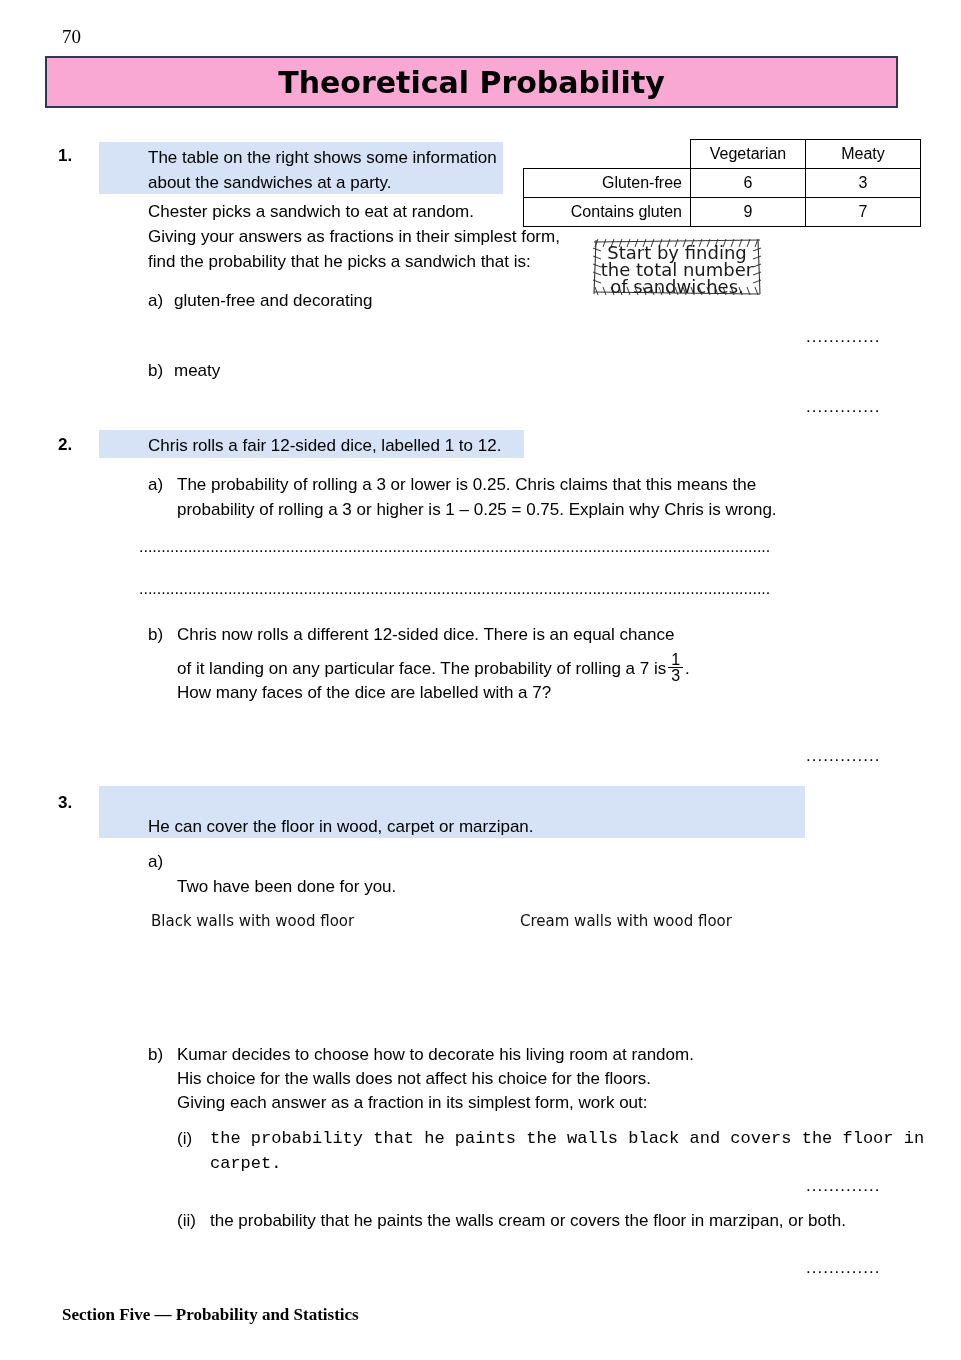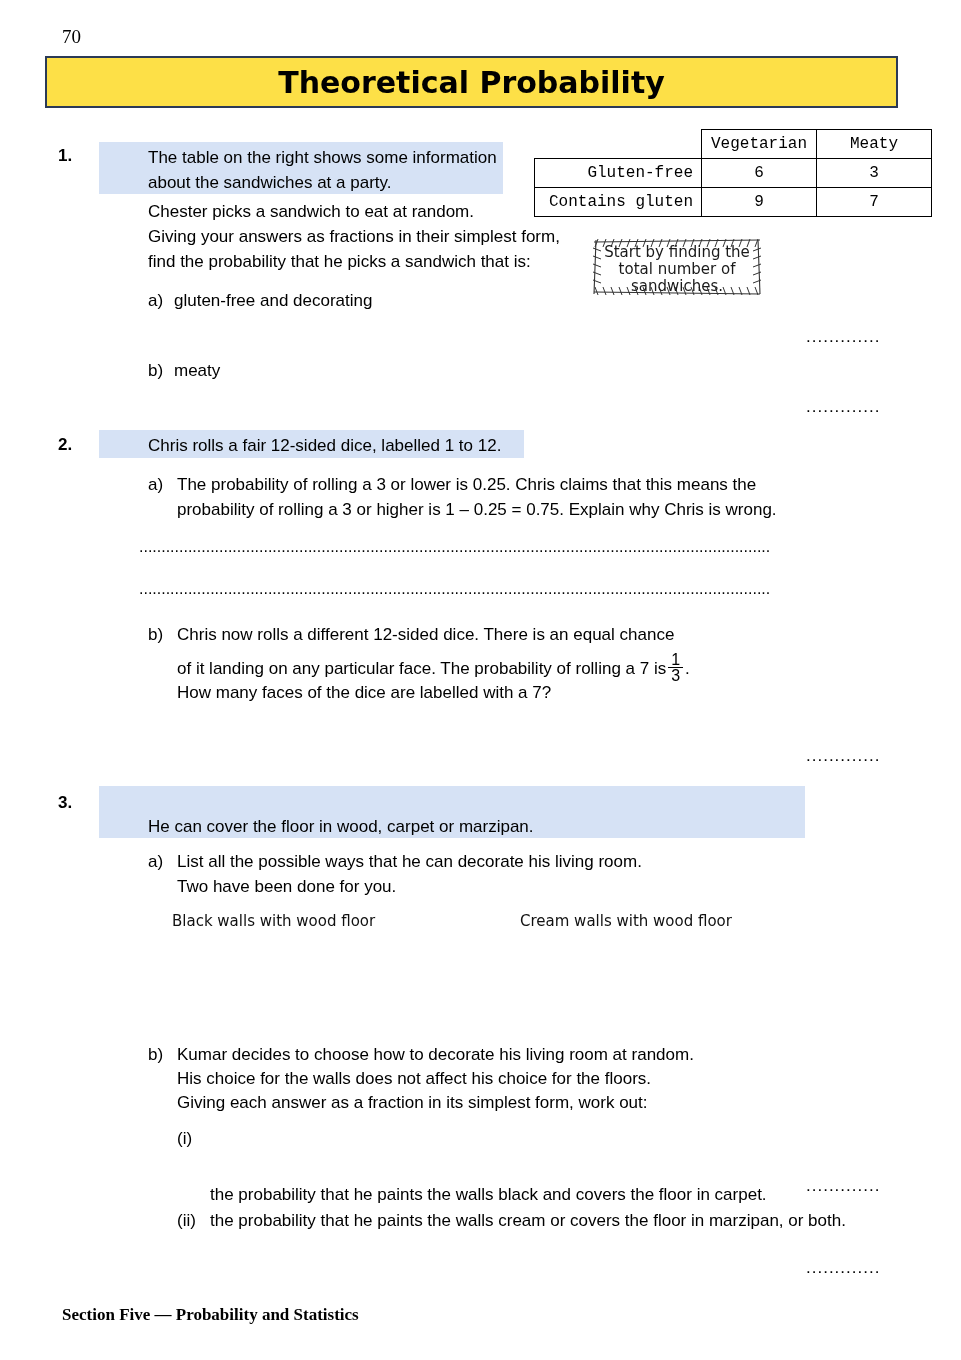--- a/index.html
+++ b/index.html
@@ -29,21 +29,21 @@
     font-size: 19px;
     font-family: Liberation Serif, serif;
   }
   .title-bar {
     position: absolute;
     left: 45px;
     top: 56px;
     width: 853px;
     height: 52px;
     border: 2px solid #2b3a56;
-    background: #fde047;
+    background: #f9a8d4;
     display: flex;
     align-items: center;
     justify-content: center;
     box-sizing: border-box;
   }
   .title-bar .title {
     font-family: "DejaVu Sans", sans-serif;
     font-weight: bold;
     font-size: 30px;
     letter-spacing: 0px;
@@ -76,25 +76,24 @@
   .dotline {
     position: absolute;
     font-size: 16px;
     color: #000;
     white-space: nowrap;
     overflow: hidden;
   }
   table.sandwich {
     position: absolute;
     left: 523px;
-    top: 129px;
+    top: 139px;
     border-collapse: collapse;
     font-size: 16px;
-    font-family: Liberation Mono, monospace;
-    margin-left: 11px;
+    font-family: Liberation Sans, sans-serif;
   }
   table.sandwich td, table.sandwich th {
     border: 1px solid #000;
     padding: 3px 8px;
     font-weight: normal;
     text-align: center;
     height: 22px;
   }
   table.sandwich td.rowlabel {
     text-align: right;
@@ -106,21 +105,21 @@
   table.sandwich th.colhead {
     width: 98px;
   }
   .hint {
     position: absolute;
     left: 592px;
     top: 238px;
     width: 170px;
     height: 58px;
     font-family: "DejaVu Sans", sans-serif;
-    font-size: 15px;
+    font-size: 18px;
     line-height: 17px;
     text-align: center;
     color: #1a1a1a;
     padding: 6px 4px;
     box-sizing: border-box;
   }
   .hint .hint-text { position: relative; z-index: 2; }
   .hint svg { position: absolute; left: 0; top: 0; }
   .frac {
     display: inline-block;
@@ -277,33 +276,32 @@
     <span>of it landing on any particular face.  The probability of rolling a 7 is</span><span class="frac"><span class="num">1</span><span class="den">3</span></span><span>.</span>
   </div>
   <div class="txt" style="left:137px; top:680px;">How many faces of the dice are labelled with a 7?</div>
   <div class="dots" style="left:806px; top:746px;">.............</div>
 
   <div class="qnum" style="left:58px; top:793px;">3.</div>
   <div class="hlbox" style="left:99px; top:786px; width:706px; height:52px;"></div>
   <div class="txt" style="left:108px; top:814px;">He can cover the floor in wood, carpet or marzipan.</div>
 
   <div class="txt" style="left:108px; top:849px;">a)</div>
-  <div class="txt" style="left:137px; top:849px;">List all the possible ways that he can decorate his living room.</div>
   <div class="txt" style="left:137px; top:874px;">Two have been done for you.</div>
 
-  <div class="handwrite" style="left:172px; top:912px;">Black walls with wood floor</div>
+  <div class="handwrite" style="left:151px; top:912px;">Black walls with wood floor</div>
   <div class="handwrite" style="left:520px; top:912px;">Cream walls with wood floor</div>
 
   <div class="txt" style="left:108px; top:1042px;">b)</div>
   <div class="txt" style="left:137px; top:1066px;">His choice for the walls does not affect his choice for the floors.</div>
   <div class="txt" style="left:137px; top:1042px;">Kumar decides to choose how to decorate his living room at random.</div>
   <div class="txt" style="left:137px; top:1090px;">Giving each answer as a fraction in its simplest form, work out:</div>
 
   <div class="txt" style="left:137px; top:1126px;">(i)</div>
-  <div class="txt" style="left:170px; top:1182px;">the probability that he paints the walls black and covers the floor in carpet.</div>
+  <div class="txt" style="left:170px; top:1126px;font-family:Liberation Mono, monospace;">the probability that he paints the walls black and covers the floor in carpet.</div>
   <div class="dots" style="left:806px; top:1176px;">.............</div>
 
   <div class="txt" style="left:137px; top:1208px;">(ii)</div>
   <div class="txt" style="left:170px; top:1208px;">the probability that he paints the walls cream or covers the floor in marzipan, or both.</div>
   <div class="dots" style="left:806px; top:1258px;">.............</div>
 
   <div class="footer">Section Five — Probability and Statistics</div>
 
 </div>
 

